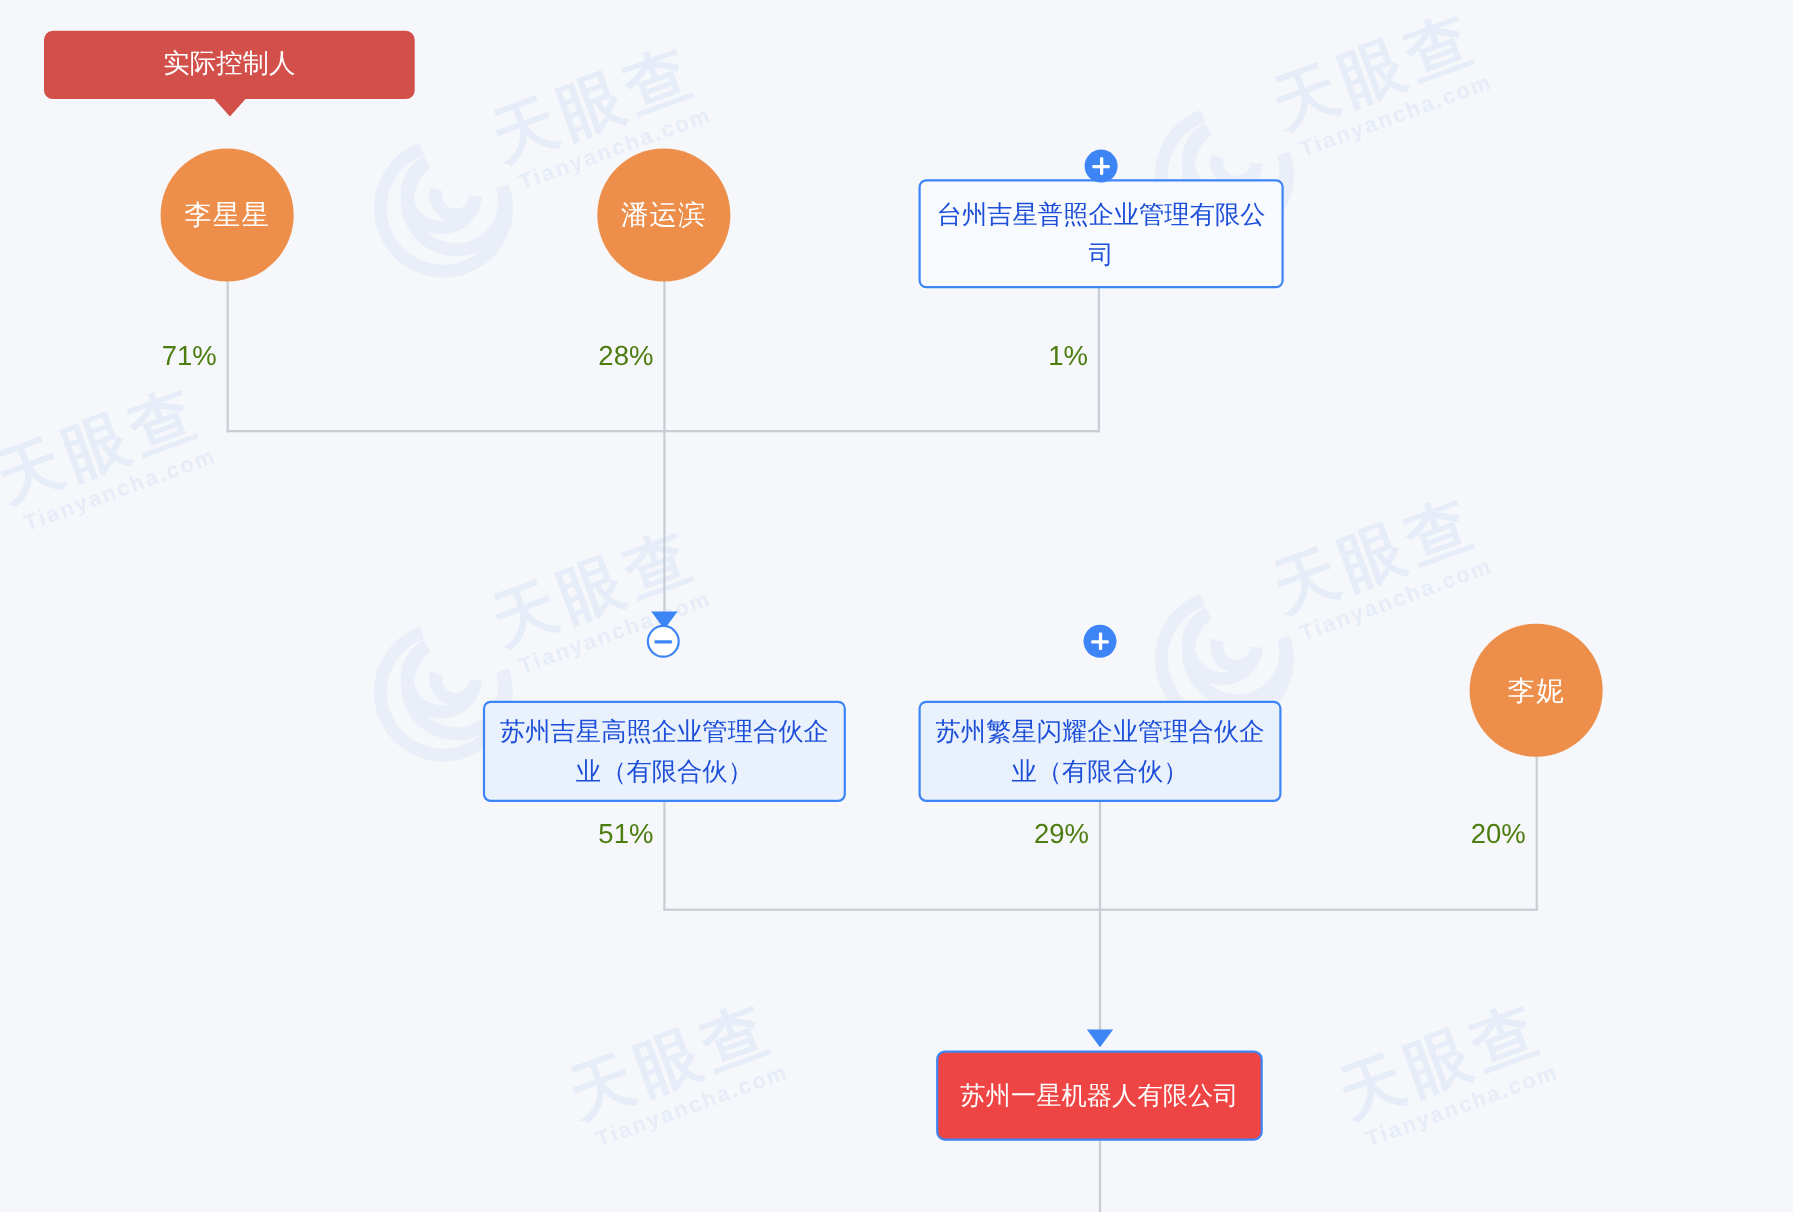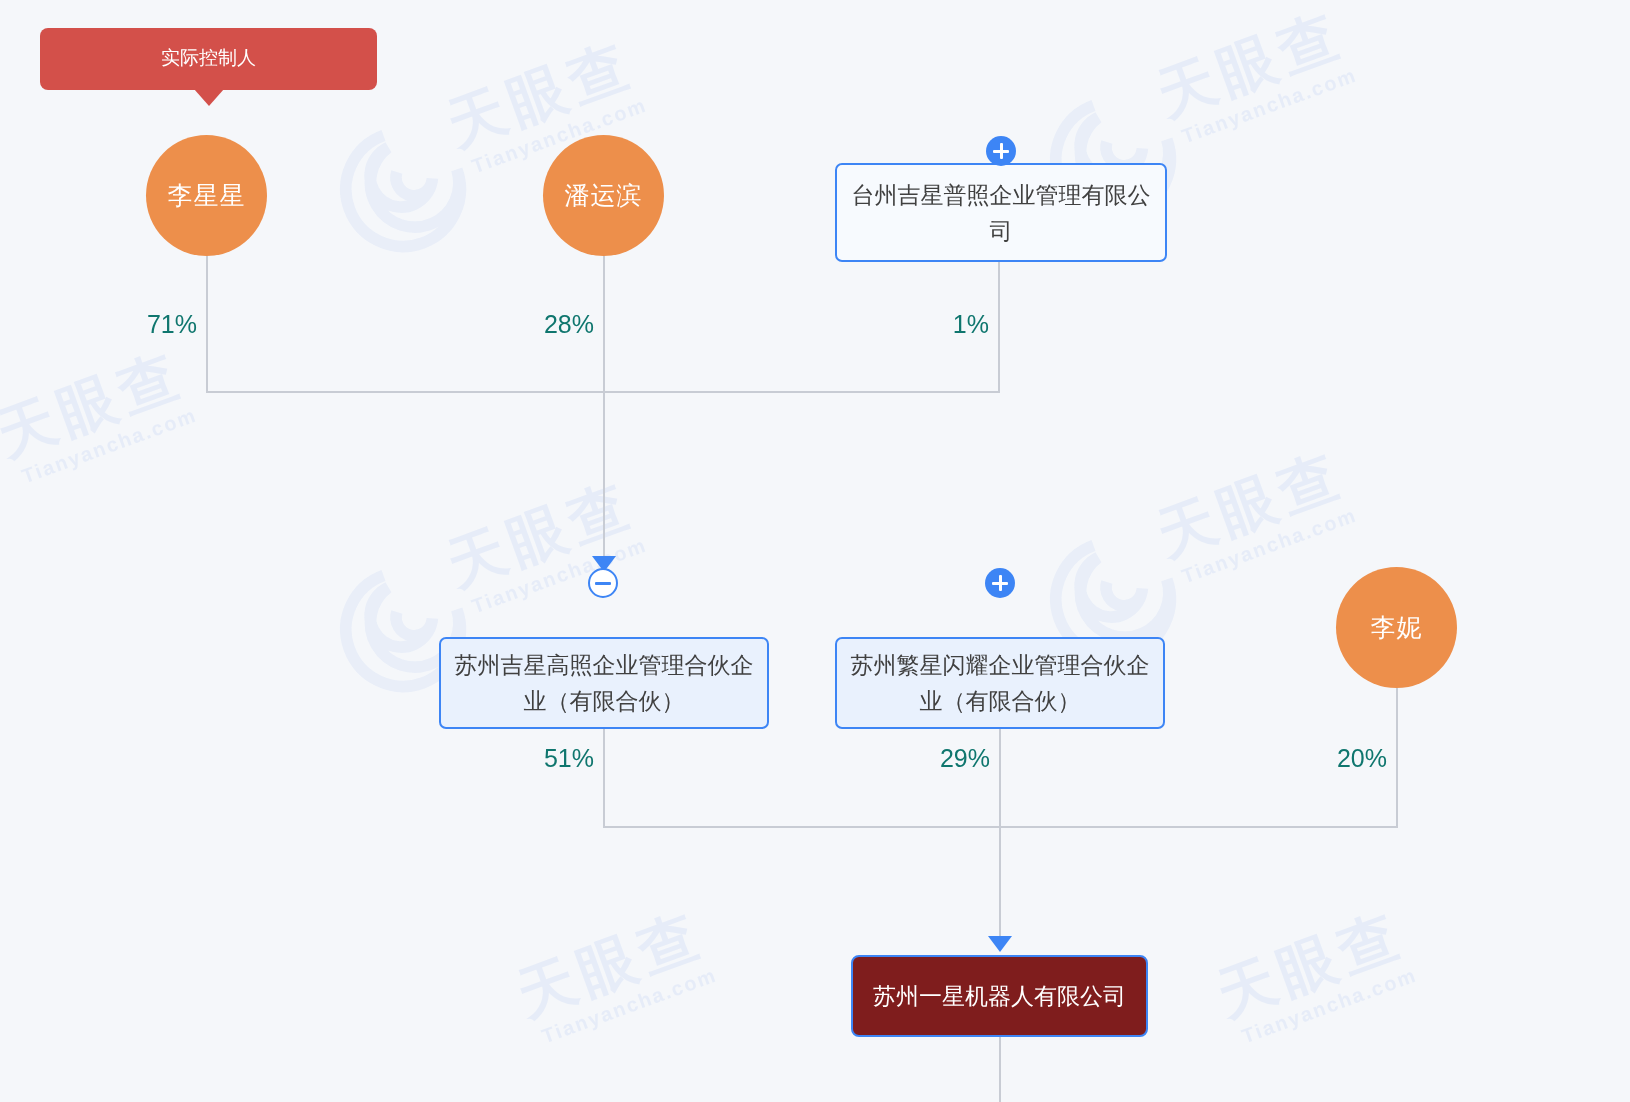--- a/index.html
+++ b/index.html
@@ -77,28 +77,28 @@
     position: absolute;
     box-sizing: border-box;
     border: 2px solid #3d85f5;
     border-radius: 7px;
     display: flex;
     align-items: center;
     justify-content: center;
     text-align: center;
     font-size: 23px;
     line-height: 36px;
-    color: #404040;
+    color: #1d4ed8;
     cursor: pointer;
     padding: 4px 12px;
   }
   .node-box.plain  { background: #f7fafe; }
   .node-box.tinted { background: #e9f1fd; margin-top: 40px; }
   .node-box.solid  {
-    background: #7f1d1d;
+    background: #ef4444;
     border-color: #3d85f5;
     color: #ffffff;
     border-radius: 8px;
   }
 
   
   .badge {
     position: absolute;
     width: 30px;
     height: 30px;
@@ -138,37 +138,37 @@
     position: absolute;
     left: 7px; top: 0;
     width: 3px; height: 16px;
     background: currentColor;
     border-radius: 1px;
   }
 
   
   .pct {
     position: absolute;
-    color: #0f766e;
+    color: #4d7c0f;
     font-size: 25px;
     text-align: right;
     white-space: nowrap;
     transform: translateX(-100%);
     padding-right: 9px;
     cursor: default;
   }
 
   
   .tooltip {
     position: absolute;
     background: #d3504a;
     color: #ffffff;
     border-radius: 8px;
     text-align: center;
-    font-size: 19px;
+    font-size: 24px;
     line-height: 40px;
     padding: 10px 24px 12px;
     box-sizing: border-box;
     z-index: 7;
   }
   .tooltip .tip-arrow {
     position: absolute;
     left: 50%;
     bottom: -16px;
     margin-left: -15px;

